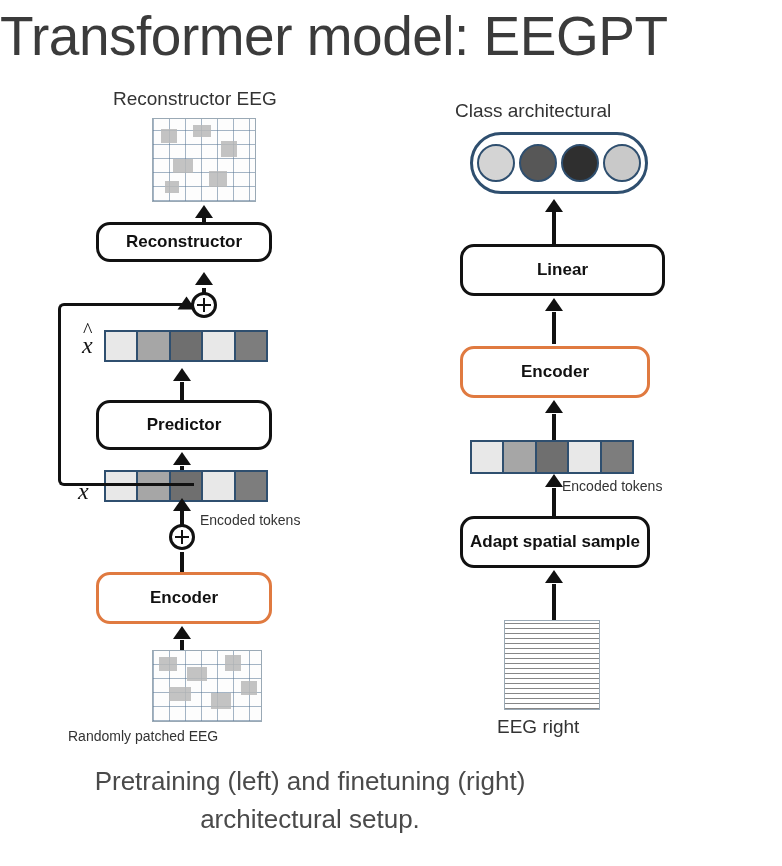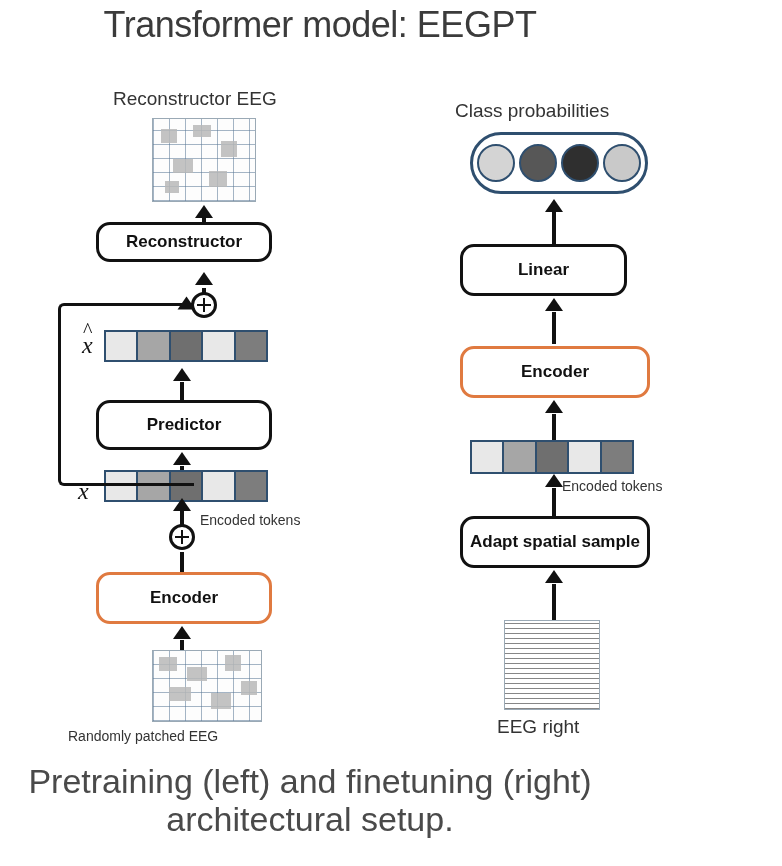--- a/index.html
+++ b/index.html
@@ -16,34 +16,34 @@
     overflow: hidden;
   }
 
   
   .title {
     position: absolute;
     top: 4px;
     left: 0;
     width: 640px;
     text-align: center;
-    font-size: 36px;
+    font-size: 55px;
     font-weight: 400;
     color: #3b3b3b;
     letter-spacing: -0.5px;
     white-space: nowrap;
   }
 
   
   .caption {
     position: absolute;
     left: 0;
     width: 620px;
     text-align: center;
-    font-size: 34px;
+    font-size: 26px;
     color: #4a4a4a;
     line-height: 38px;
   }
   .caption.line1 { top: 762px; }
   .caption.line2 { top: 800px; }
 
   
   .node {
     position: absolute;
     box-sizing: border-box;
@@ -273,33 +273,33 @@
   <div class="sq" style="left:6px;  top:6px;  width:18px; height:14px;"></div>
   <div class="sq" style="left:34px; top:16px; width:20px; height:14px;"></div>
   <div class="sq" style="left:72px; top:4px;  width:16px; height:16px;"></div>
   <div class="sq" style="left:16px; top:36px; width:22px; height:14px;"></div>
   <div class="sq" style="left:58px; top:42px; width:20px; height:16px;"></div>
   <div class="sq" style="left:88px; top:30px; width:16px; height:14px;"></div>
 </div>
 
 <div class="label small" style="top:728px; left:68px;">Randomly patched EEG</div>
 
-<div class="label" style="top:100px; left:455px;">Class probabilities</div>
+<div class="label" style="top:100px; left:455px;">Class architectural</div>
 
 <div class="pill" style="top:132px; left:470px; width:178px; height:62px;">
   <div class="dot" style="background:#d4d4d4;"></div>
   <div class="dot" style="background:#575757;"></div>
   <div class="dot" style="background:#2f2f2f;"></div>
   <div class="dot" style="background:#c9c9c9;"></div>
 </div>
 
 <div class="arrow v" style="top:212px; left:552px; height:40px;"></div>
 <div class="arrowhead up" style="top:199px; left:545px;"></div>
 
-<div class="node" style="top:244px; left:460px; width:167px; height:52px;">Linear</div>
+<div class="node" style="top:244px; left:460px; width:205px; height:52px;">Linear</div>
 
 <div class="arrow v" style="top:312px; left:552px; height:32px;"></div>
 <div class="arrowhead up" style="top:298px; left:545px;"></div>
 
 <div class="node accent" style="top:346px; left:460px; width:190px; height:52px;">Encoder</div>
 
 <div class="arrow v" style="top:414px; left:552px; height:28px;"></div>
 <div class="arrowhead up" style="top:400px; left:545px;"></div>
 
 <div class="tokens" style="top:440px; left:470px; width:164px; height:34px;">

